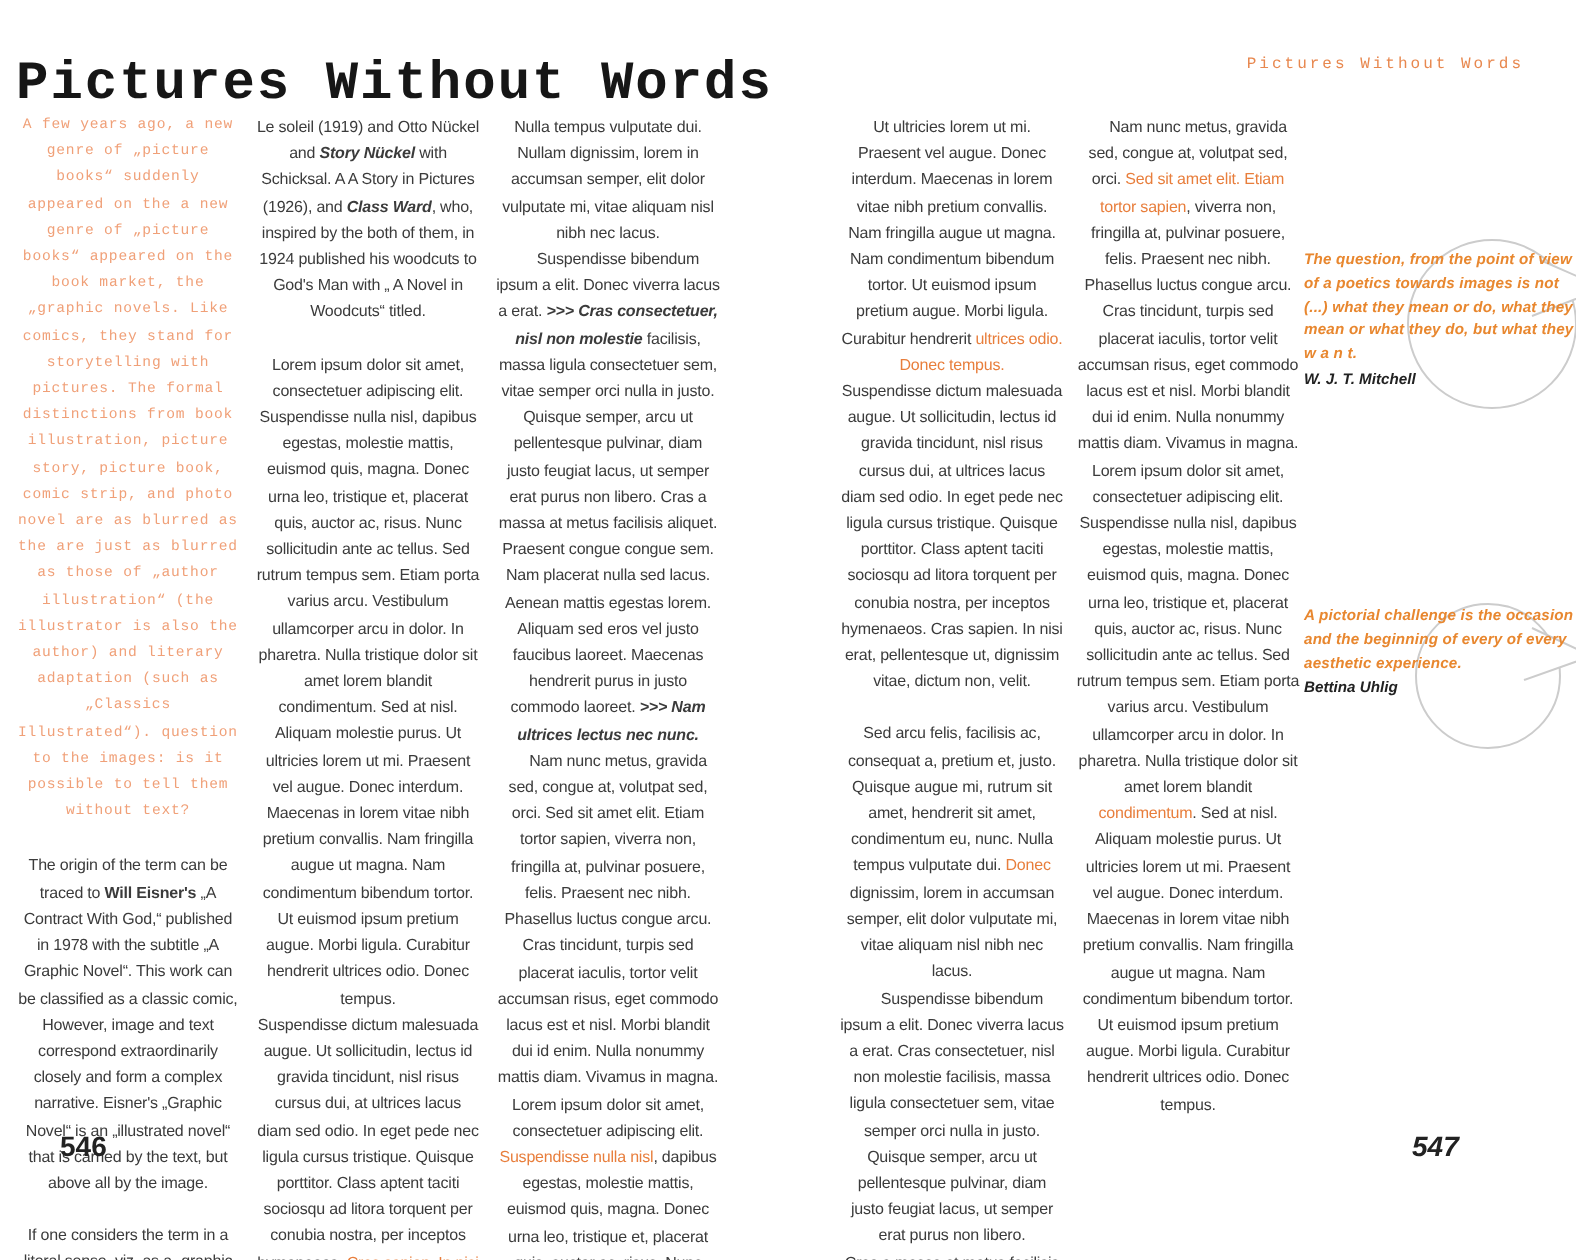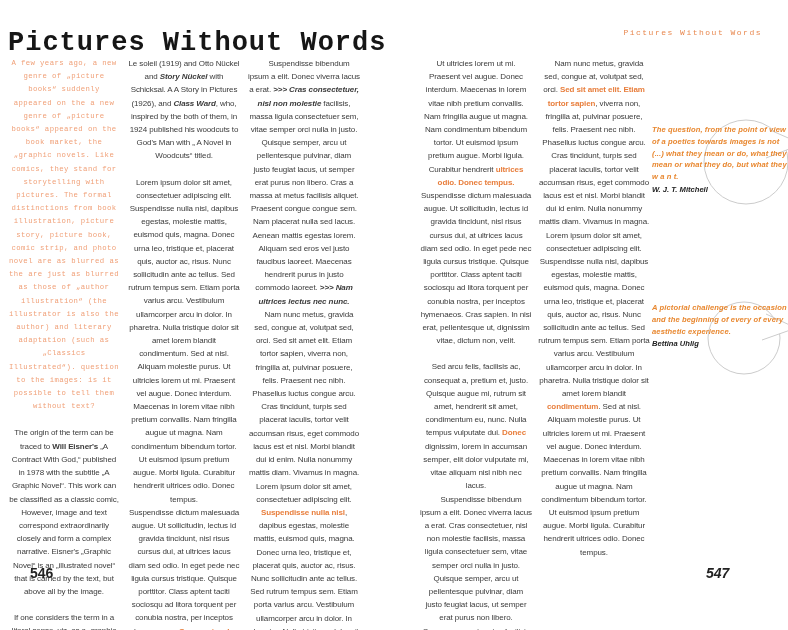--- a/index.html
+++ b/index.html
@@ -24,21 +24,21 @@
     color:#3b3b3b;text-align:center;
   }
   .gap{margin-top:13px !important;}
   .indent{text-indent:10px;}
   p.intro{
     font-family:"Liberation Mono",monospace;
     color:#f0a078;font-size:7.3px;line-height:13.2px;letter-spacing:0.4px;
   }
   .s-b{font-weight:bold;}
   .s-bi{font-weight:bold;font-style:italic;}
-  .s-o{color:#e87e3c;font-weight:bold;}
+  .s-o{color:#e87e3c;}
   .pagenum{
     position:absolute;top:565px;font-size:14px;font-weight:bold;color:#222;
   }
   .pagenum.left{left:30px;}
   .pagenum.right{left:706px;font-style:italic;}
   .callout{position:absolute;width:138px;}
   .callout .bubble{position:absolute;z-index:0;}
   .callout .quote{
     position:relative;z-index:1;margin:0;
     color:#e8872f;font-weight:bold;font-style:italic;
@@ -70,20 +70,21 @@
     <p class="gap"><span>The origin of the term can be traced to </span><span class="s-b">Will Eisner's</span><span> „A Contract With God,“ published in 1978 with the subtitle „A Graphic Novel“. This work can be classified as a classic comic, However, image and text correspond extraordinarily closely and form a complex narrative. Eisner's „Graphic Novel“ is an „illustrated novel“ that is carried by the text, but above all by the image.</span></p>
     <p class="gap"><span>If one considers the term in a literal sense, viz. as a „graphic novel“, as a „wordless novel“, we are dealing with narratives with exclusively graphic means, which manage entirely without text and let their images alone speak. The pioneers of the wordless graphic novel are are </span></p>
   </div>
 
   <div class="col c2">
     <p><span>Le soleil (1919) and Otto Nückel and </span><span class="s-bi">Story Nückel</span><span> with Schicksal. A A Story in Pictures (1926), and </span><span class="s-bi">Class Ward</span><span>, who, inspired by the both of them, in 1924 published his woodcuts to God's Man with „ A Novel in Woodcuts“ titled.</span></p>
     <p class="gap"><span>Lorem ipsum dolor sit amet, consectetuer adipiscing elit. Suspendisse nulla nisl, dapibus egestas, molestie mattis, euismod quis, magna. Donec urna leo, tristique et, placerat quis, auctor ac, risus. Nunc sollicitudin ante ac tellus. Sed rutrum tempus sem. Etiam porta varius arcu. Vestibulum ullamcorper arcu in dolor. In pharetra. Nulla tristique dolor sit amet lorem blandit condimentum. Sed at nisl. Aliquam molestie purus. Ut ultricies lorem ut mi. Praesent vel augue. Donec interdum. Maecenas in lorem vitae nibh pretium convallis. Nam fringilla augue ut magna. Nam condimentum bibendum tortor. Ut euismod ipsum pretium augue. Morbi ligula. Curabitur hendrerit ultrices odio. Donec tempus.</span><br><span>Suspendisse dictum malesuada augue. Ut sollicitudin, lectus id gravida tincidunt, nisl risus cursus dui, at ultrices lacus diam sed odio. In eget pede nec ligula cursus tristique. Quisque porttitor. Class aptent taciti sociosqu ad litora torquent per conubia nostra, per inceptos hymenaeos. </span><span class="s-o">Cras sapien. In nisi erat, pellentesque ut, dignissim vitae</span></p>
   </div>
 
   <div class="col c3">
+    <p><span>Nulla tempus vulputate dui. Nullam dignissim, lorem in accumsan semper, elit dolor vulputate mi, vitae aliquam nisl nibh nec lacus.</span></p>
     <p class="indent"><span>Suspendisse bibendum ipsum a elit. Donec viverra lacus a erat. </span><span class="s-bi">&gt;&gt;&gt; Cras consectetuer, nisl non molestie</span><span> facilisis, massa ligula consectetuer sem, vitae semper orci nulla in justo. Quisque semper, arcu ut pellentesque pulvinar, diam justo feugiat lacus, ut semper erat purus non libero. Cras a massa at metus facilisis aliquet. Praesent congue congue sem. Nam placerat nulla sed lacus. Aenean mattis egestas lorem. Aliquam sed eros vel justo faucibus laoreet. Maecenas hendrerit purus in justo commodo laoreet. </span><span class="s-bi">&gt;&gt;&gt; Nam ultrices lectus nec nunc.</span></p>
     <p class="indent"><span>Nam nunc metus, gravida sed, congue at, volutpat sed, orci. Sed sit amet elit. Etiam tortor sapien, viverra non, fringilla at, pulvinar posuere, felis. Praesent nec nibh. Phasellus luctus congue arcu. Cras tincidunt, turpis sed placerat iaculis, tortor velit accumsan risus, eget commodo lacus est et nisl. Morbi blandit dui id enim. Nulla nonummy mattis diam. Vivamus in magna.</span></p>
     <p><span>Lorem ipsum dolor sit amet, consectetuer adipiscing elit. </span><span class="s-o">Suspendisse nulla nisl</span><span>, dapibus egestas, molestie mattis, euismod quis, magna. Donec urna leo, tristique et, placerat quis, auctor ac, risus. Nunc sollicitudin ante ac tellus. Sed rutrum tempus sem. Etiam porta varius arcu. Vestibulum ullamcorper arcu in dolor. In pharetra. Nulla tristique dolor sit amet lorem blandit condimentum. Sed at nisl. Aliquam molestie purus.</span></p>
   </div>
 
   <div class="col c4">
     <p><span>Ut ultricies lorem ut mi. Praesent vel augue. Donec interdum. Maecenas in lorem vitae nibh pretium convallis. Nam fringilla augue ut magna. Nam condimentum bibendum tortor. Ut euismod ipsum pretium augue. Morbi ligula. Curabitur hendrerit </span><span class="s-o">ultrices odio. Donec tempus.</span><span></span><br><span>Suspendisse dictum malesuada augue. Ut sollicitudin, lectus id gravida tincidunt, nisl risus cursus dui, at ultrices lacus diam sed odio. In eget pede nec ligula cursus tristique. Quisque porttitor. Class aptent taciti sociosqu ad litora torquent per conubia nostra, per inceptos hymenaeos. Cras sapien. In nisi erat, pellentesque ut, dignissim vitae, dictum non, velit.</span></p>
     <p class="gap"><span>Sed arcu felis, facilisis ac, consequat a, pretium et, justo. Quisque augue mi, rutrum sit amet, hendrerit sit amet, condimentum eu, nunc. Nulla tempus vulputate dui. </span><span class="s-o">Donec</span><span> dignissim, lorem in accumsan semper, elit dolor vulputate mi, vitae aliquam nisl nibh nec lacus.</span></p>
     <p class="indent"><span>Suspendisse bibendum ipsum a elit. Donec viverra lacus a erat. Cras consectetuer, nisl non molestie facilisis, massa ligula consectetuer sem, vitae semper orci nulla in justo. Quisque semper, arcu ut pellentesque pulvinar, diam justo feugiat lacus, ut semper erat purus non libero.</span><br><span>Cras a massa at metus facilisis aliquet. Praesent congue congue sem. Nam placerat nulla sed lacus. Aenean mattis egestas lorem. Aliquam sed eros vel justo faucibus laoreet. Maecenas hendrerit purus in justo commodo laoreet. </span></p>
   </div>

